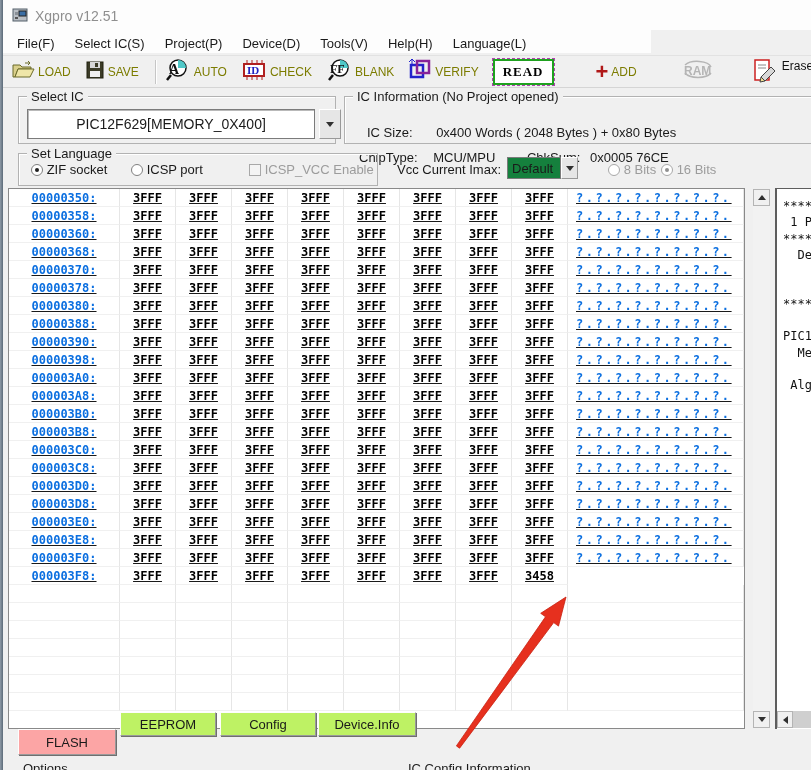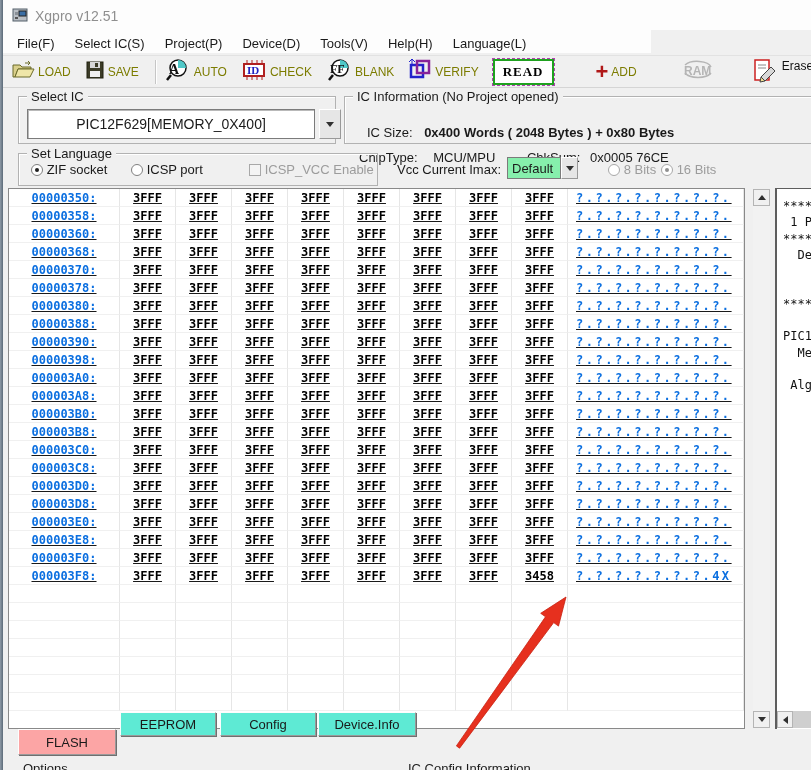--- a/index.html
+++ b/index.html
@@ -61,21 +61,21 @@
   .radio { width:12px; height:12px; border-radius:50%; background:#fff;
     border:1px solid #808080; display:inline-block; position:relative; vertical-align:-2px; }
   .radio.on::after { content:""; position:absolute; left:3px; top:3px; width:4px; height:4px;
     border-radius:50%; background:#202020; }
   .radio.dis { border-color:#a8a8a8; }
   .radio.dis.on::after { background:#909090; }
   .chk { width:12px; height:12px; background:#f4f4f4; border:1px solid #a8a8a8;
     display:inline-block; vertical-align:-2px; }
   .disabled-text { color:#9c9c9c; }
   #vcc-label { left:397px; top:162px; }
-  #vcc-combo { left:507px; top:157px; width:54px; height:22px; background:#86efac;
+  #vcc-combo { left:507px; top:157px; width:54px; height:22px; background:#15803d;
     border:1px solid #7b7b7b; display:flex; align-items:center; padding-left:4px; }
   #vcc-combo-btn { left:561px; top:157px; width:17px; height:22px; background:#e6e6e6;
     border:1px solid #999; border-top-color:#fff; border-left-color:#fff;
     display:flex; align-items:center; justify-content:center; }
   #bits8 { left:608px; top:162px; }
   #bits16 { left:661px; top:162px; }
 
   
   #hex-table { left:8px; top:188px; width:737px; height:541px; background:#fff;
     border:1px solid #898989; overflow:hidden; }
@@ -102,21 +102,21 @@
   
   #right-panel { left:775px; top:188px; width:36px; height:541px; background:#ffffff;
     border-left:2px solid #5d5d5d; border-top:1px solid #5d5d5d; overflow:hidden; }
   #right-panel-text { white-space:pre; font-family:"DejaVu Sans Mono", monospace;
     font-size:12px; line-height:16.3px; padding:9px 0 0 6px; color:#111; }
   #hscroll { left:777px; top:711px; width:34px; height:17px; background:#cfcfcf; }
   #hscroll-left { width:16px; height:17px; background:#f0f0f0; border:1px solid #b4b4b4;
     display:flex; align-items:center; justify-content:center; }
 
   
-  .tab { position:absolute; top:712px; height:24px; background:#5eead4;
+  .tab { position:absolute; top:712px; height:24px; background:#bef264;
     border:1px solid #9a9a9a; border-top-color:#fdfdfd; border-left-color:#fdfdfd;
     box-shadow:1px 1px 0 #6f6f6f; display:flex; align-items:center; justify-content:center;
     font-size:13px; }
   .tab.active { background:#fca5a5; top:729px; height:26px; }
   #tab-0 { left:18px; width:98px; }
   #tab-1 { left:120px; width:96px; }
   #tab-2 { left:220px; width:96px; }
   #tab-3 { left:318px; width:98px; }
 
   #options-label { left:23px; top:761px; }
@@ -249,21 +249,21 @@
 <div class="abs group" id="grp-ic-info">
   <span class="group-label">IC Information (No Project opened)</span>
   <div class="ic-row" style="left:14px; top:11px;margin-top:42px;">
     <span class="lbl">ChipType:</span>
     <span style="margin-left:12px;">MCU/MPU</span>
     <span style="margin-left:28px;" class="lbl">ChkSum:</span>
     <span style="margin-left:6px;">0x0005 76CE</span>
   </div>
   <div class="ic-row" style="left:22px; top:28px;">
     <span class="lbl">IC Size:</span>
-    <span style="margin-left:8px;font-weight:bold;">0x400 Words ( 2048 Bytes ) + 0x80 Bytes</span>
+    <span style="margin-left:20px;">0x400 Words ( 2048 Bytes ) + 0x80 Bytes</span>
   </div>
 </div>
 
 <div class="abs group" id="grp-interface">
   <span class="group-label">Set Language</span>
   <div class="abs" style="left:12px; top:8px;">
     <span class="radio on"></span>
     <span>ZIF socket</span>
   </div>
   <div class="abs" style="left:112px; top:8px;">
@@ -546,21 +546,20 @@
       <div class="hexrow">
         <div class="cell addr">000003F8:</div>
         <div class="cell val">3FFF</div>
         <div class="cell val">3FFF</div>
         <div class="cell val">3FFF</div>
         <div class="cell val">3FFF</div>
         <div class="cell val">3FFF</div>
         <div class="cell val">3FFF</div>
         <div class="cell val">3FFF</div>
         <div class="cell val">3458</div>
-        <div class="cell ascii">?.?.?.?.?.?.?.4X</div>
       </div>
       <div class="hexrow">
         <div class="cell"></div>
         <div class="cell"></div>
         <div class="cell"></div>
         <div class="cell"></div>
         <div class="cell"></div>
         <div class="cell"></div>
         <div class="cell"></div>
         <div class="cell"></div>

